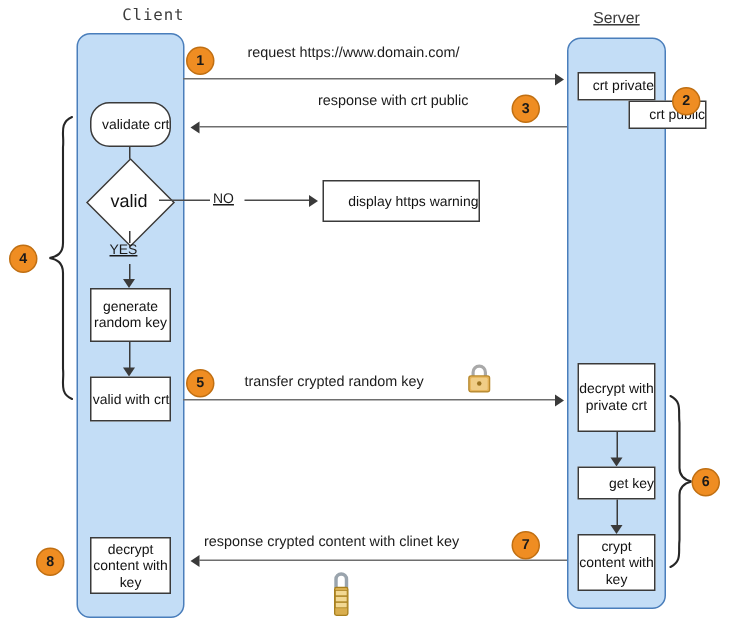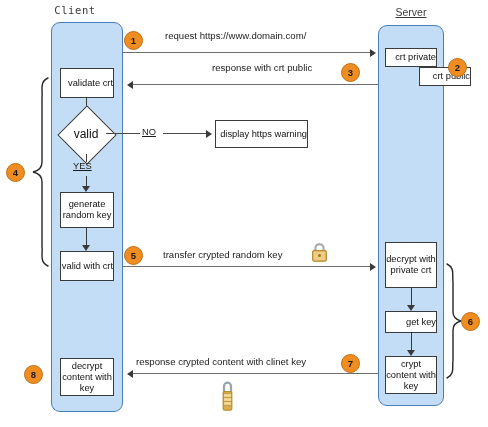--- a/index.html
+++ b/index.html
@@ -105,45 +105,45 @@
   .brace svg{display:block;}
 
   .lock{position:absolute;}
   .lock svg{display:block;}
 </style>
 </head>
 <body>
 
 <div id="stage">
 
-  <div class="lane-title mono" style="left:39px;top:4px;width:72px;">Client</div>
+  <div class="lane-title mono" style="left:51px;top:4px;width:72px;text-align:right;">Client</div>
   <div class="lane-title" style="left:378px;top:6px;width:66px;text-decoration:underline;">Server</div>
 
   <div class="lane" style="left:51px;top:22px;width:72px;height:390px;"></div>
   <div class="lane" style="left:378px;top:25px;width:66px;height:381px;"></div>
 
-  <div class="pbox" style="left:60px;top:68px;width:54px;height:30px;">
+  <div class="pbox" style="left:60px;top:68px;width:54px;height:30px;border-radius:13px;">
     <span>validate crt</span>
   </div>
 
   <div class="vline" style="left:86px;top:98px;height:16px;"></div>
 
   <div class="diamond" style="left:66px;top:114px;width:40px;height:40px;">
     <div class="dshape"></div>
     <div class="dlabel">
         <span>valid</span>
       </div>
   </div>
 
   <div class="hline dark" style="left:106px;top:133px;width:34px;"></div>
   <div class="small-label" style="left:142px;top:127px;">NO</div>
   <div class="hline dark" style="left:163px;top:133px;width:44px;"></div>
   <div class="arrow-r" style="left:206px;top:129.5px;"></div>
 
-  <div class="pbox" style="left:215px;top:120px;width:93px;height:28px;">
+  <div class="pbox" style="left:215px;top:120px;width:105px;height:28px;">
     <span>display https warning</span>
   </div>
 
   <div class="vline" style="left:86px;top:154px;height:8px;"></div>
   <div class="small-label" style="left:73px;top:161px;">YES</div>
   <div class="vline" style="left:86px;top:176px;height:11px;"></div>
   <div class="arrow-d" style="left:82px;top:186px;"></div>
 
   <div class="pbox" style="left:60px;top:192px;width:54px;height:36px;">
     <span>generate random key</span>

